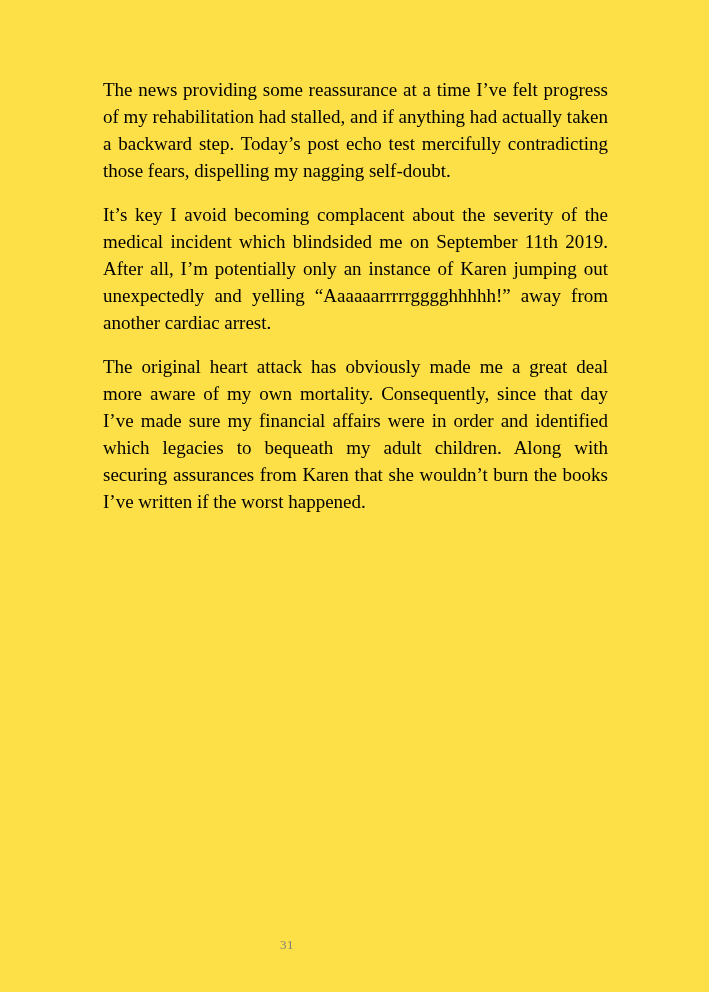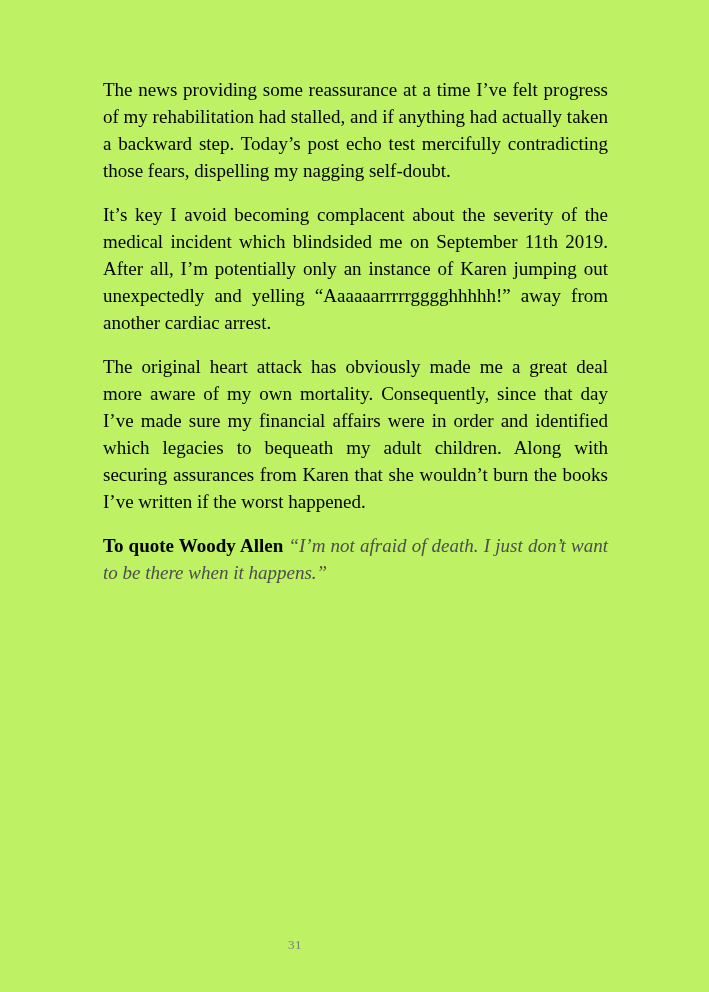--- a/index.html
+++ b/index.html
@@ -10,21 +10,21 @@
   body {
     width: 709px;
     height: 992px;
     position: relative;
     overflow: hidden;
     font-family: "Liberation Serif", "DejaVu Serif", serif;
   }
   .page {
     position: absolute;
     inset: 0;
-    background: #bef264;
+    background: #fde047;
   }
   .content {
     position: absolute;
     left: 103px;
     top: 76px;
     width: 505px;
     color: #000000;
     font-size: 19px;
     line-height: 27px;
     text-align: justify;
@@ -42,27 +42,25 @@
   }
   .page-number {
     position: absolute;
     top: 937px;
     left: 0;
     width: 574px;
     text-align: center;
     font-size: 13px;
     color: #7d7d7d;
     letter-spacing: 0.5px;
-    margin-left: 8px;
   }
 </style>
 </head>
 <body>
 
 <div class="page">
   <div class="content">
     <p>The news providing some reassurance at a time I’ve felt progress of my rehabilitation had stalled, and if anything had actually taken a backward step. Today’s post echo test mercifully contradicting those fears, dispelling my nagging self-doubt.</p>
     <p>It’s key I avoid becoming complacent about the severity of the medical incident which blindsided me on September 11th 2019. After all, I’m potentially only an instance of Karen jumping out unexpectedly and yelling “Aaaaaarrrrrgggghhhhh!” away from another cardiac arrest.</p>
     <p>The original heart attack has obviously made me a great deal more aware of my own mortality. Consequently, since that day I’ve made sure my financial affairs were in order and identified which legacies to bequeath my adult children. Along with securing assurances from Karen that she wouldn’t burn the books I’ve written if the worst happened.</p>
-    <p><span class="closing-lead">To quote Woody Allen</span> <span class="closing-quote">“I’m not afraid of death. I just don’t want to be there when it happens.”</span></p>
   </div>
   <div class="page-number">31</div>
 </div>
 
 </body></html>

